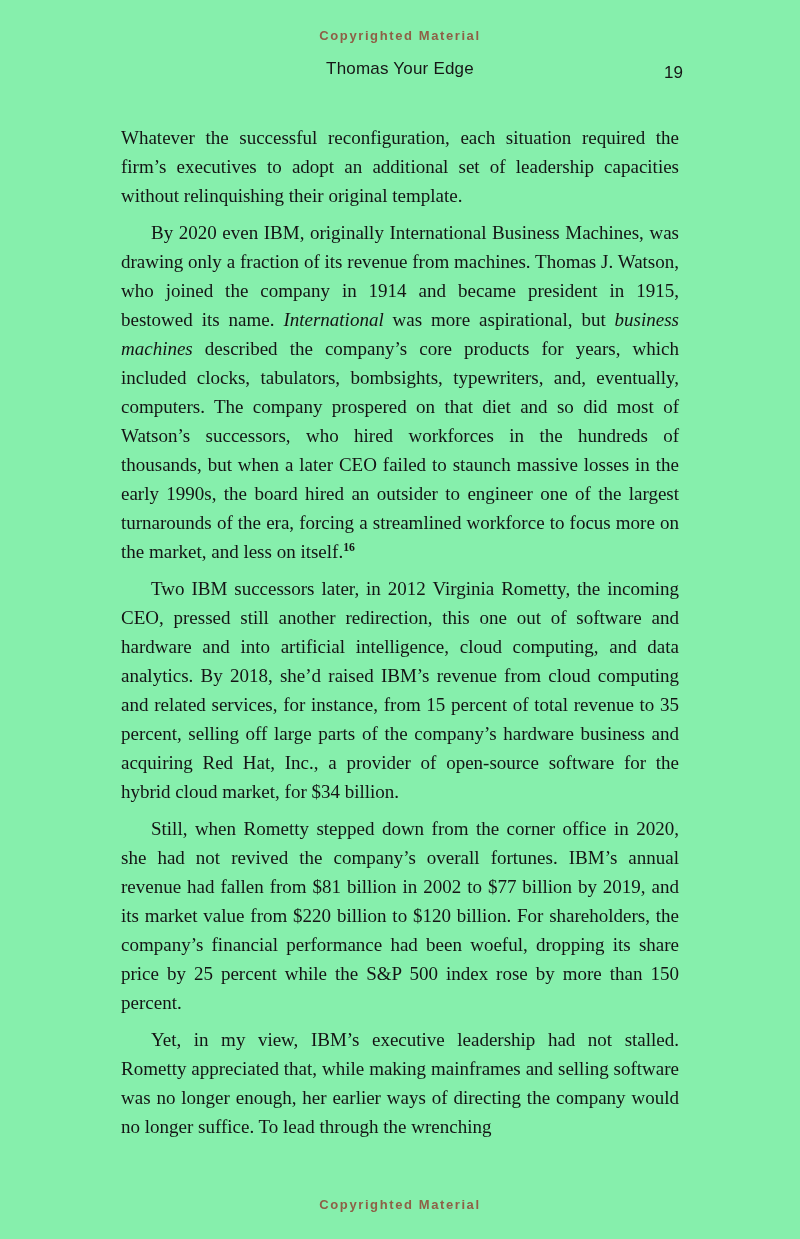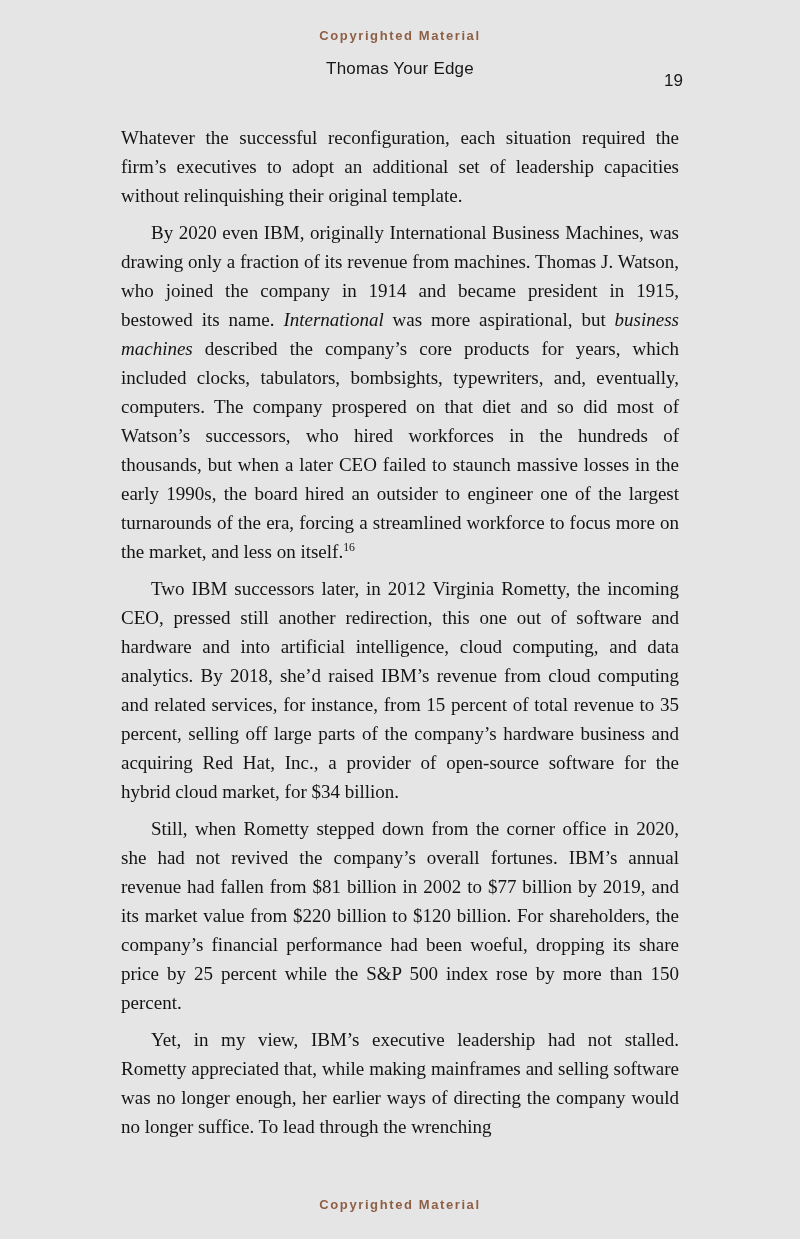--- a/index.html
+++ b/index.html
@@ -5,21 +5,21 @@
   * { box-sizing: border-box; }
   html, body {
     margin: 0;
     padding: 0;
     background: #ffffff;
   }
   .page {
     position: relative;
     width: 800px;
     height: 1239px;
-    background: #e5e5e5;
+    background: #86efac;
     overflow: hidden;
     font-family: "Liberation Serif", serif;
   }
   .copyright-notice {
     position: absolute;
     left: 0;
     width: 100%;
     text-align: center;
     font-family: "Liberation Sans", sans-serif;
     font-size: 13px;
@@ -42,21 +42,21 @@
   }
   .chapter-title {
     display: block;
     width: 100%;
     text-align: center;
     letter-spacing: 0.2px;
   }
   .page-number {
     position: absolute;
     right: 4px;
-    top: 12px;
+    top: 4px;
   }
 
   .body-text {
     position: absolute;
     top: 115px;
     left: 113px;
     width: 574px;
     font-size: 19px;
     line-height: 29px;
     color: #141414;
@@ -69,20 +69,21 @@
   }
   .body-text p.indent {
     text-indent: 30px;
   }
   .body-text em {
   }
   .footnote-ref {
     font-size: 0.62em;
     vertical-align: super;
     line-height: 0;
+    font-weight: bold;
   }
 </style>
 </head>
 <body>
 
 <div class="page">
 
   <div class="copyright-notice copyright-top">Copyrighted Material</div>
 
   <div class="running-head">

